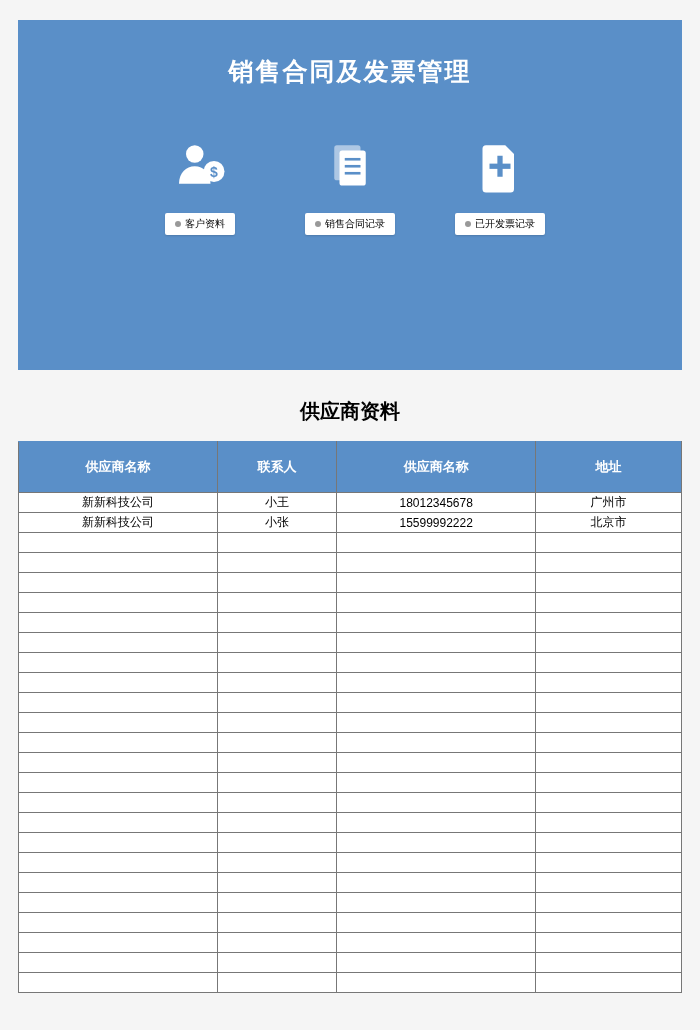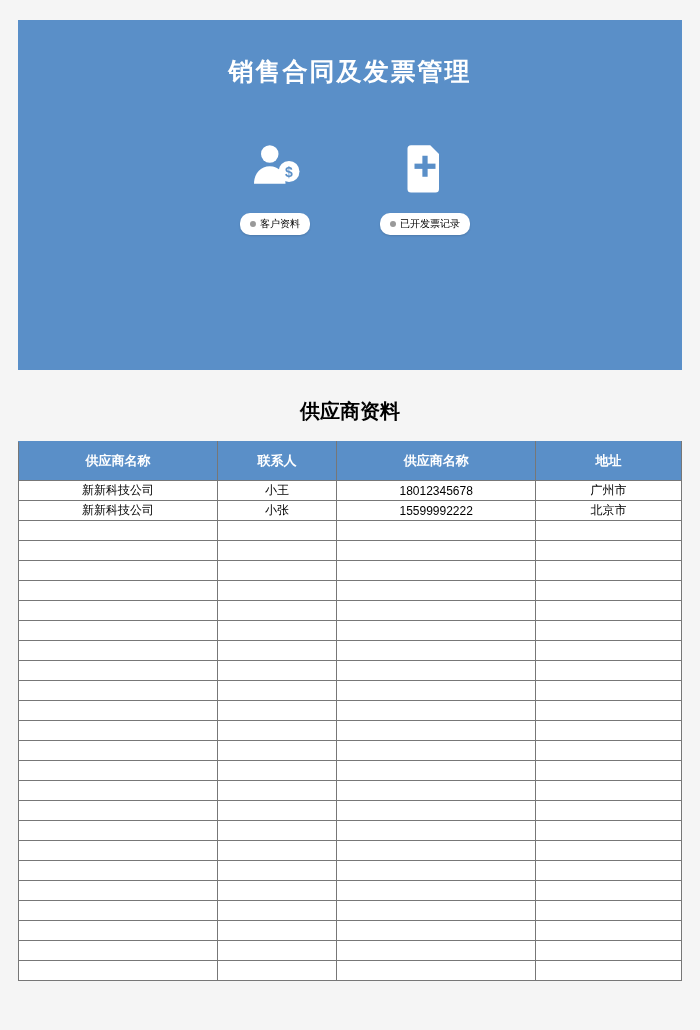--- a/index.html
+++ b/index.html
@@ -39,21 +39,21 @@
     height: 60px;
     display: flex;
     align-items: center;
     justify-content: center;
   }
   .nav-icon svg { fill: #fff; }
   .nav-button {
     margin-top: 15px;
     background: #fff;
     border: none;
-    border-radius: 10px;
+    border-radius: 2px;
     padding: 4px 10px;
     font-size: 10px;
     font-family: inherit;
     display: flex;
     align-items: center;
     gap: 4px;
     cursor: pointer;
     box-shadow: 0 1px 2px rgba(0,0,0,0.15);
   }
   .dot {
@@ -71,21 +71,21 @@
     width: 100%;
     border-collapse: collapse;
     background: #fff;
     table-layout: fixed;
   }
   th {
     background: #5a8fc8;
     color: #fff;
     font-size: 13px;
     font-weight: bold;
-    padding: 10px 4px;
+    padding: 16px 4px;
     border: 1px solid #777;
     border-top: 1px solid #5a8fc8;
   }
   th:first-child { border-left: 1px solid #777; }
   td {
     border: 1px solid #777;
     height: 20px;
     font-size: 12px;
     text-align: center;
     padding: 1px 4px;
@@ -112,20 +112,35 @@
           <circle cx="48" cy="36" r="12" fill="#fff"></circle>
           <text x="48" y="42" text-anchor="middle" font-size="16" font-weight="bold" fill="#5a8fc8">$</text>
         </svg>
       </div>
       <button class="nav-button">
         <span class="dot"></span>
         <span>客户资料</span>
       </button>
     </div>
 
+    <div class="nav-item">
+      <div class="nav-icon">
+        <svg viewBox="0 0 64 64" width="56" height="56">
+          <rect x="14" y="6" width="30" height="40" rx="3" fill="#fff" opacity="0.5"></rect>
+          <rect x="20" y="12" width="30" height="40" rx="3" fill="#fff"></rect>
+          <line x1="26" y1="22" x2="44" y2="22" stroke="#5a8fc8" stroke-width="3"></line>
+          <line x1="26" y1="30" x2="44" y2="30" stroke="#5a8fc8" stroke-width="3"></line>
+          <line x1="26" y1="38" x2="44" y2="38" stroke="#5a8fc8" stroke-width="3"></line>
+        </svg>
+      </div>
+      <button class="nav-button">
+        <span class="dot"></span>
+        <span>销售合同记录</span>
+      </button>
+    </div>
 
     <div class="nav-item">
       <div class="nav-icon">
         <svg viewBox="0 0 64 64" width="56" height="56">
           <path d="M16 6h22l10 10v40a4 4 0 0 1-4 4H16a4 4 0 0 1-4-4V10a4 4 0 0 1 4-4z" fill="#fff"></path>
           <rect x="24" y="22" width="16" height="16" fill="none"></rect>
           <rect x="29" y="18" width="6" height="24" fill="#5a8fc8"></rect>
           <rect x="20" y="27" width="24" height="6" fill="#5a8fc8"></rect>
         </svg>
       </div>

